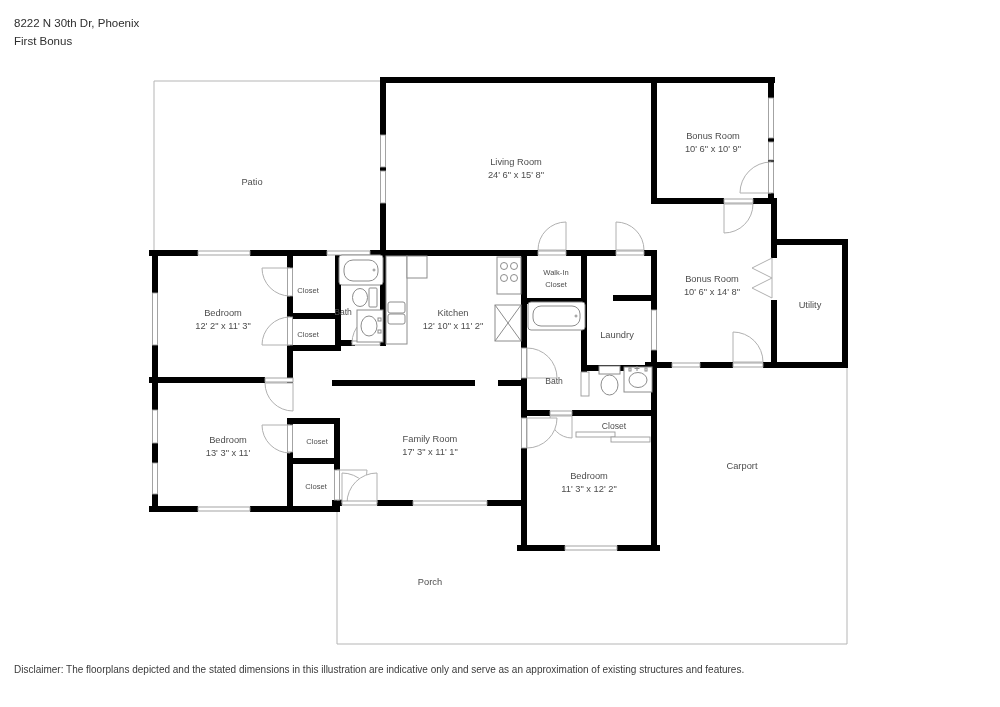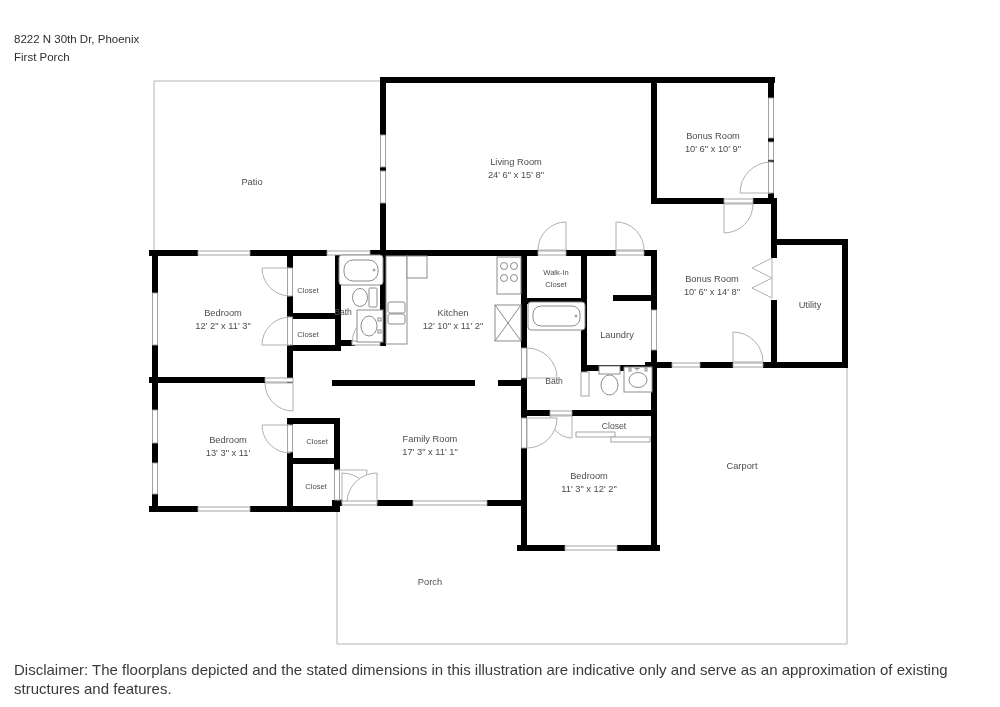--- a/index.html
+++ b/index.html
@@ -1,38 +1,38 @@
 <!DOCTYPE html>
 <html><head>
 <meta charset="utf-8">
 <style>
   html,body{margin:0;padding:0;background:#fff;}
   .page{position:relative;width:1000px;height:707px;background:#ffffff;overflow:hidden;
         font-family:"Liberation Sans", sans-serif;}
-  .hdr{position:absolute;left:14px;top:14px;color:#2e2e2e;font-size:11.5px;line-height:18px;margin-top:16px;}
-  .disc{position:absolute;left:14px;top:660px;color:#3a3a3a;font-size:15px;line-height:19px;width:970px;}
+  .hdr{position:absolute;left:14px;top:14px;color:#2e2e2e;font-size:11.5px;line-height:18px;}
+  .disc{position:absolute;left:14px;top:660px;color:#3a3a3a;font-size:10px;line-height:19px;width:970px;}
   svg{position:absolute;left:0;top:0;}
   .wall{fill:#000000;stroke:none;}
   .thin{fill:none;stroke:#b5b5b5;stroke-width:1;}
   .win{fill:#ffffff;stroke:#9a9a9a;stroke-width:0.9;}
   .door{fill:#ffffff;stroke:#b0b0b0;stroke-width:1;}
   .fix{fill:#ffffff;stroke:#8c8c8c;stroke-width:1;}
   .fixline{fill:none;stroke:#8c8c8c;stroke-width:1;}
   text.room{fill:#4d4d4d;font-size:9.3px;text-anchor:middle;font-family:"Liberation Sans",sans-serif;}
   text.sm{font-size:7.6px;}
   text.md{font-size:8.6px;}
 </style>
 </head>
 <body>
 
 <div class="page">
 
   <div class="hdr">
     <div>8222 N 30th Dr, Phoenix</div>
-    <div>First Porch</div>
+    <div>First Bonus</div>
   </div>
 
   <svg width="1000" height="707" viewBox="0 0 1000 707">
 
     <g>
       <path class="thin" d="M154,251 L154,81 L381,81"></path>
       <path class="thin" d="M337,506 L337,644 L847,644 L847,368"></path>
     </g>
 
     <g>

